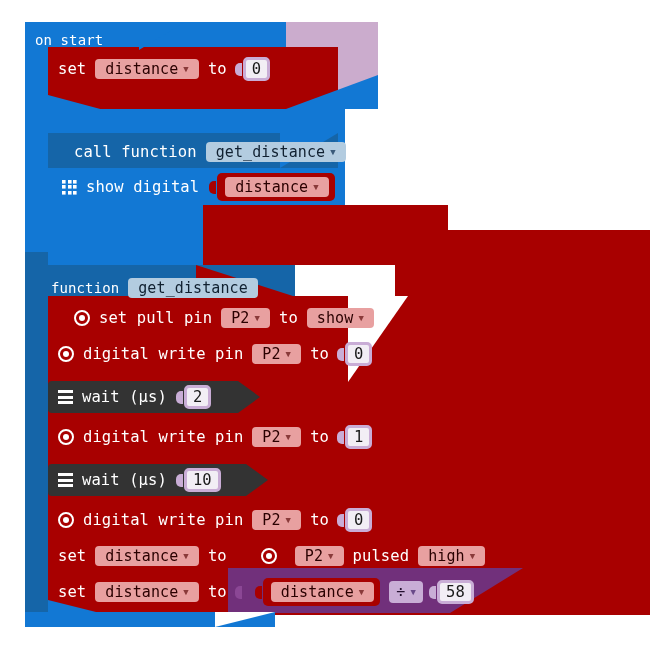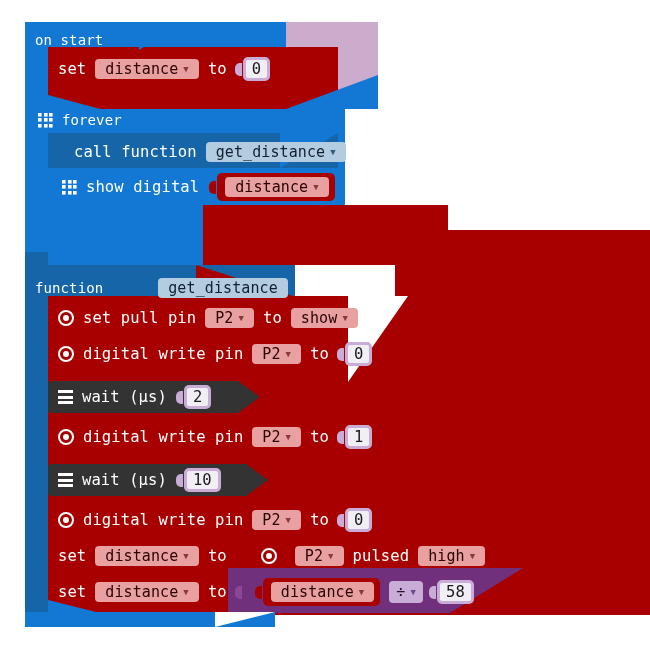--- a/index.html
+++ b/index.html
@@ -122,24 +122,20 @@
     <span class="lbl">set</span>
     <span class="field fld-red" style="margin-left:9px;">
       <span>distance</span>
       <span class="caret">▼</span>
     </span>
     <span class="lbl" style="margin-left:9px;">to</span>
     <span class="plug" style="margin-left:8px;"></span>
     <span class="fld-lav">0</span>
   </div>
 
-  <div class="row" style="left:38px;top:106px;">
-    <span class="ic ic-grid"></span>
-    <span class="hdr">forever</span>
-  </div>
 
   <div class="row" style="left:74px;top:138px;">
     <span class="lbl">call function</span>
     <span class="field fld-blue" style="margin-left:9px;">
       <span>get_distance</span>
       <span class="caret-b">▼</span>
     </span>
   </div>
 
   <div class="row" style="left:62px;top:173px;">
@@ -148,28 +144,28 @@
     <span class="plug red" style="margin-left:10px;"></span>
     <span class="reporter">
       <span class="field fld-red">
         <span>distance</span>
         <span class="caret">▼</span>
       </span>
     </span>
   </div>
 
 
-  <div class="row" style="left:35px;top:274px;gap:46px;">
+  <div class="row" style="left:51px;top:274px;">
     <span class="hdr">function</span>
     <span class="field fld-blue" style="margin-left:9px;">
       <span>get_distance</span>
     </span>
   </div>
 
-  <div class="row" style="left:58px;top:304px;">
+  <div class="row" style="left:74px;top:304px;">
     <span class="ic ic-target"></span>
     <span class="lbl">set pull pin</span>
     <span class="field fld-red" style="margin-left:9px;">
       <span>P2</span>
       <span class="caret">▼</span>
     </span>
     <span class="lbl" style="margin-left:9px;">to</span>
     <span class="field fld-red" style="margin-left:9px;">
       <span>show</span>
       <span class="caret">▼</span>

